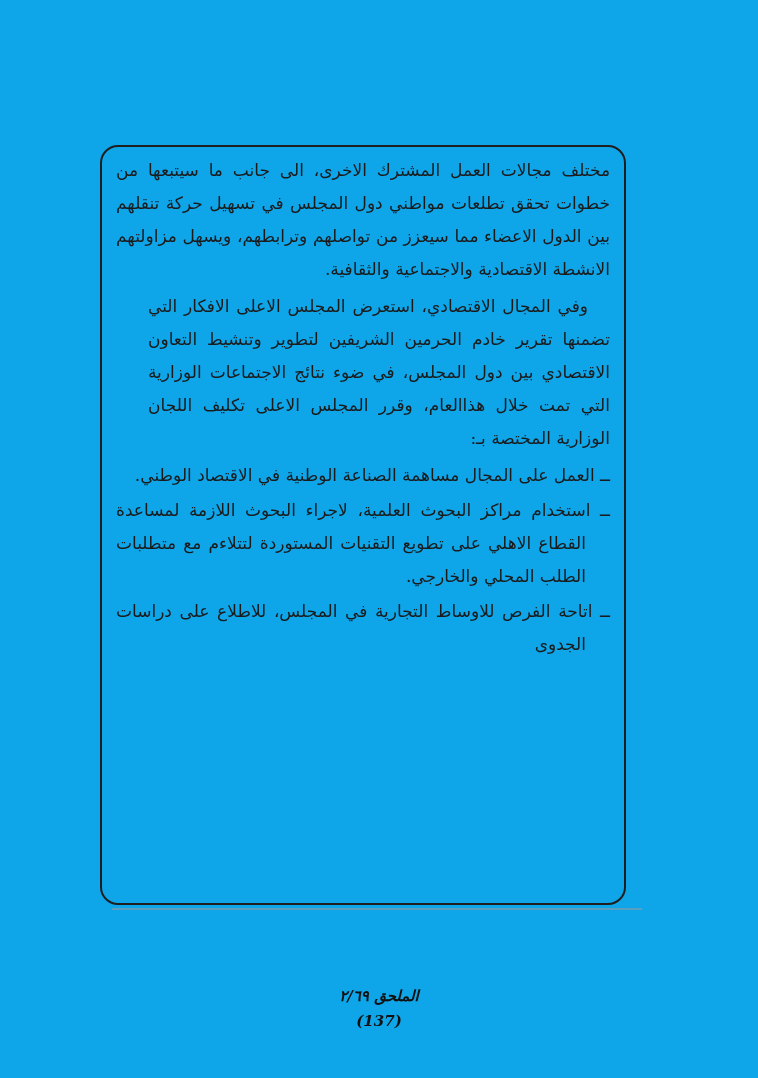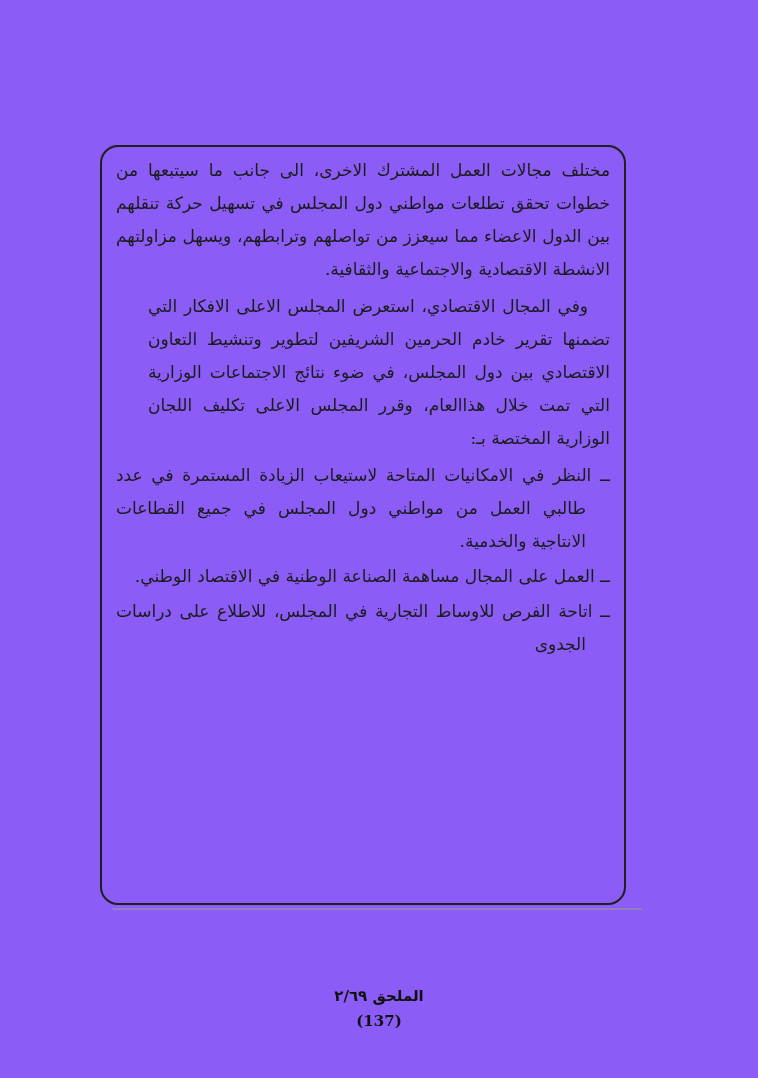--- a/index.html
+++ b/index.html
@@ -5,21 +5,21 @@
   html, body {
     margin: 0;
     padding: 0;
     background: #e9e9e9;
   }
   .page {
     position: relative;
     width: 758px;
     height: 1078px;
     margin: 0 auto;
-    background: #8b5cf6;
+    background: #0ea5e9;
     direction: rtl;
     font-family: "DejaVu Serif", "DejaVu Sans", serif;
     color: #1b1b1b;
     overflow: hidden;
   }
   .frame {
     position: absolute;
     left: 100px;
     top: 145px;
     width: 526px;
@@ -60,45 +60,46 @@
   .footer {
     position: absolute;
     left: 0;
     top: 984px;
     width: 758px;
     text-align: center;
     font-weight: bold;
     font-size: 15px;
     line-height: 25px;
     color: #111111;
+    font-style: italic;
   }
 </style>
 </head>
 <body>
 
 <div class="page">
 
   <div class="frame">
 
     <p class="para">مختلف مجالات العمل المشترك الاخرى، الى جانب ما سيتبعها من خطوات تحقق تطلعات مواطني دول المجلس في تسهيل حركة تنقلهم بين الدول الاعضاء مما سيعزز من تواصلهم وترابطهم، ويسهل مزاولتهم الانشطة الاقتصادية والاجتماعية والثقافية.</p>
 
     <p class="para indent">وفي المجال الاقتصادي، استعرض المجلس الاعلى الافكار التي تضمنها تقرير خادم الحرمين الشريفين لتطوير وتنشيط التعاون الاقتصادي بين دول المجلس، في ضوء نتائج الاجتماعات الوزارية التي تمت خلال هذاالعام، وقرر المجلس الاعلى تكليف اللجان الوزارية المختصة بـ:</p>
 
-    <div class="bullet">
-      <span class="dash">ــ</span>
-      <span>النظر في الامكانيات المتاحة لاستيعاب الزيادة المستمرة في عدد طالبي العمل من مواطني دول المجلس في جميع القطاعات الانتاجية والخدمية.</span>
-    </div>
 
     <div class="bullet">
       <span class="dash">ــ</span>
       <span>العمل على المجال مساهمة الصناعة الوطنية في الاقتصاد الوطني.</span>
     </div>
 
 
 
+    <div class="bullet">
+      <span class="dash">ــ</span>
+      <span>استخدام مراكز البحوث العلمية، لاجراء البحوث اللازمة لمساعدة القطاع الاهلي على تطويع التقنيات المستوردة لتتلاءم مع متطلبات الطلب المحلي والخارجي.</span>
+    </div>
 
     <div class="bullet">
       <span class="dash">ــ</span>
       <span>اتاحة الفرص للاوساط التجارية في المجلس، للاطلاع على دراسات الجدوى</span>
     </div>
 
   </div>
 
   <div class="scan-line"></div>
 

